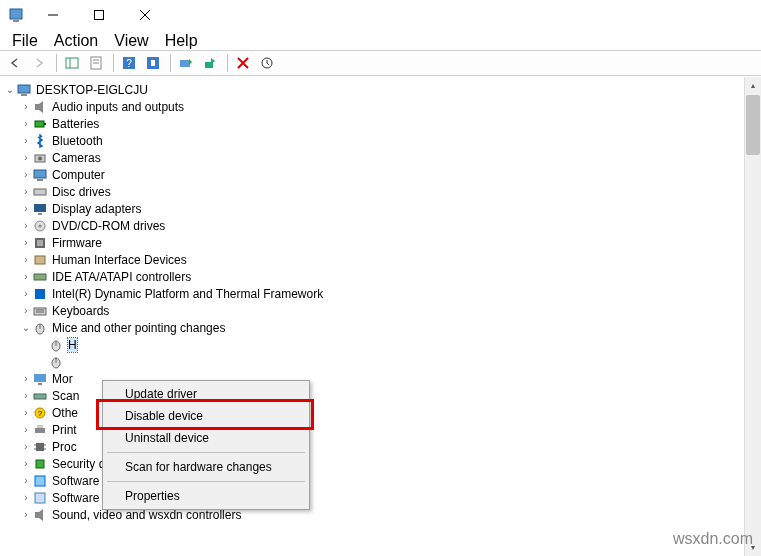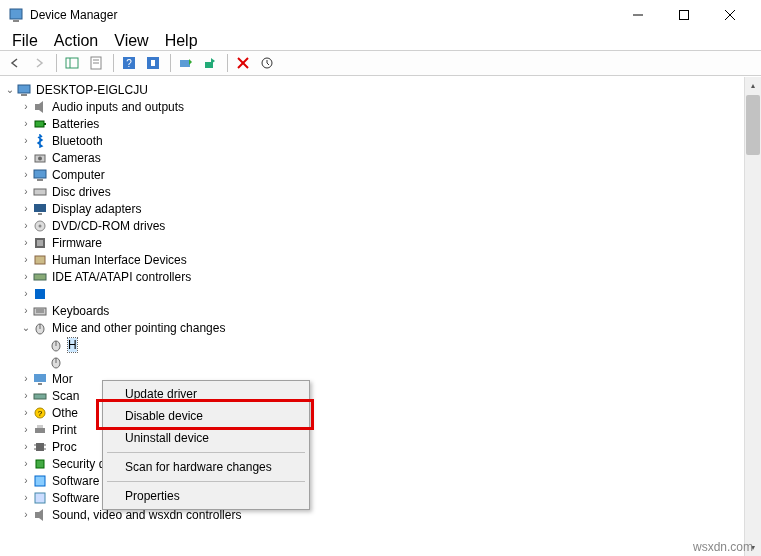--- a/index.html
+++ b/index.html
@@ -38,33 +38,32 @@
     
     .context-menu { position: absolute; left: 102px; top: 380px; width: 208px; background: #f0f0f0; border: 1px solid #a0a0a0; box-shadow: 2px 2px 4px rgba(0,0,0,0.25); font-size: 12px; padding: 2px; }
     .cm-item { height: 22px; display: flex; align-items: center; padding: 0 20px; }
     .cm-sep { height: 1px; background: #c0c0c0; margin: 3px 2px; }
     .cm-item.bold { font-weight: normal; }
 
     
     .redbox { position: absolute; left: 96px; top: 399px; width: 218px; height: 31px; border: 3px solid #e00000; pointer-events: none; }
 
     
-    .watermark { position: absolute; right: 8px; bottom: 2px; font-size: 12px; color: #888; margin-top: 46px; }
+    .watermark { position: absolute; right: 8px; bottom: 8px; font-size: 16px; color: #888; margin-top: 46px; }
   </style>
 </head>
 <body>
 
 <div class="titlebar">
   <span class="titlebar-icon">
     <svg width="16" height="16">
         <rect x="2" y="2" width="12" height="10" fill="#5b9bd5" stroke="#2a5a8a"></rect>
         <rect x="5" y="13" width="6" height="2" fill="#888"></rect>
       </svg>
   </span>
-  <span class="titlebar-text">Device Manager</span>
   <div class="win-controls">
     <div class="win-btn">
         <svg width="10" height="10">
           <line x1="0" y1="5" x2="10" y2="5" stroke="#000"></line>
         </svg>
       </div>
     <div class="win-btn">
         <svg width="10" height="10">
           <rect x="0.5" y="0.5" width="9" height="9" fill="none" stroke="#000"></rect>
         </svg>
@@ -282,20 +281,21 @@
           <span class="lbl">IDE ATA/ATAPI controllers</span>
         </div>
         <div class="row">
           <span class="ind" style="width:16px"></span>
           <span class="exp">›</span>
           <span class="ic">
             <svg width="14" height="14">
               <rect x="2" y="2" width="10" height="10" fill="#06c"></rect>
             </svg>
           </span>
+          <span class="lbl">Intel(R) Dynamic Platform and Thermal Framework</span>
         </div>
         <div class="row">
           <span class="ind" style="width:16px"></span>
           <span class="exp">›</span>
           <span class="ic">
             <svg width="14" height="14">
               <rect x="1" y="4" width="12" height="7" fill="#ccc" stroke="#666"></rect>
               <line x1="3" y1="6" x2="11" y2="6" stroke="#666"></line>
               <line x1="3" y1="8" x2="11" y2="8" stroke="#666"></line>
             </svg>

